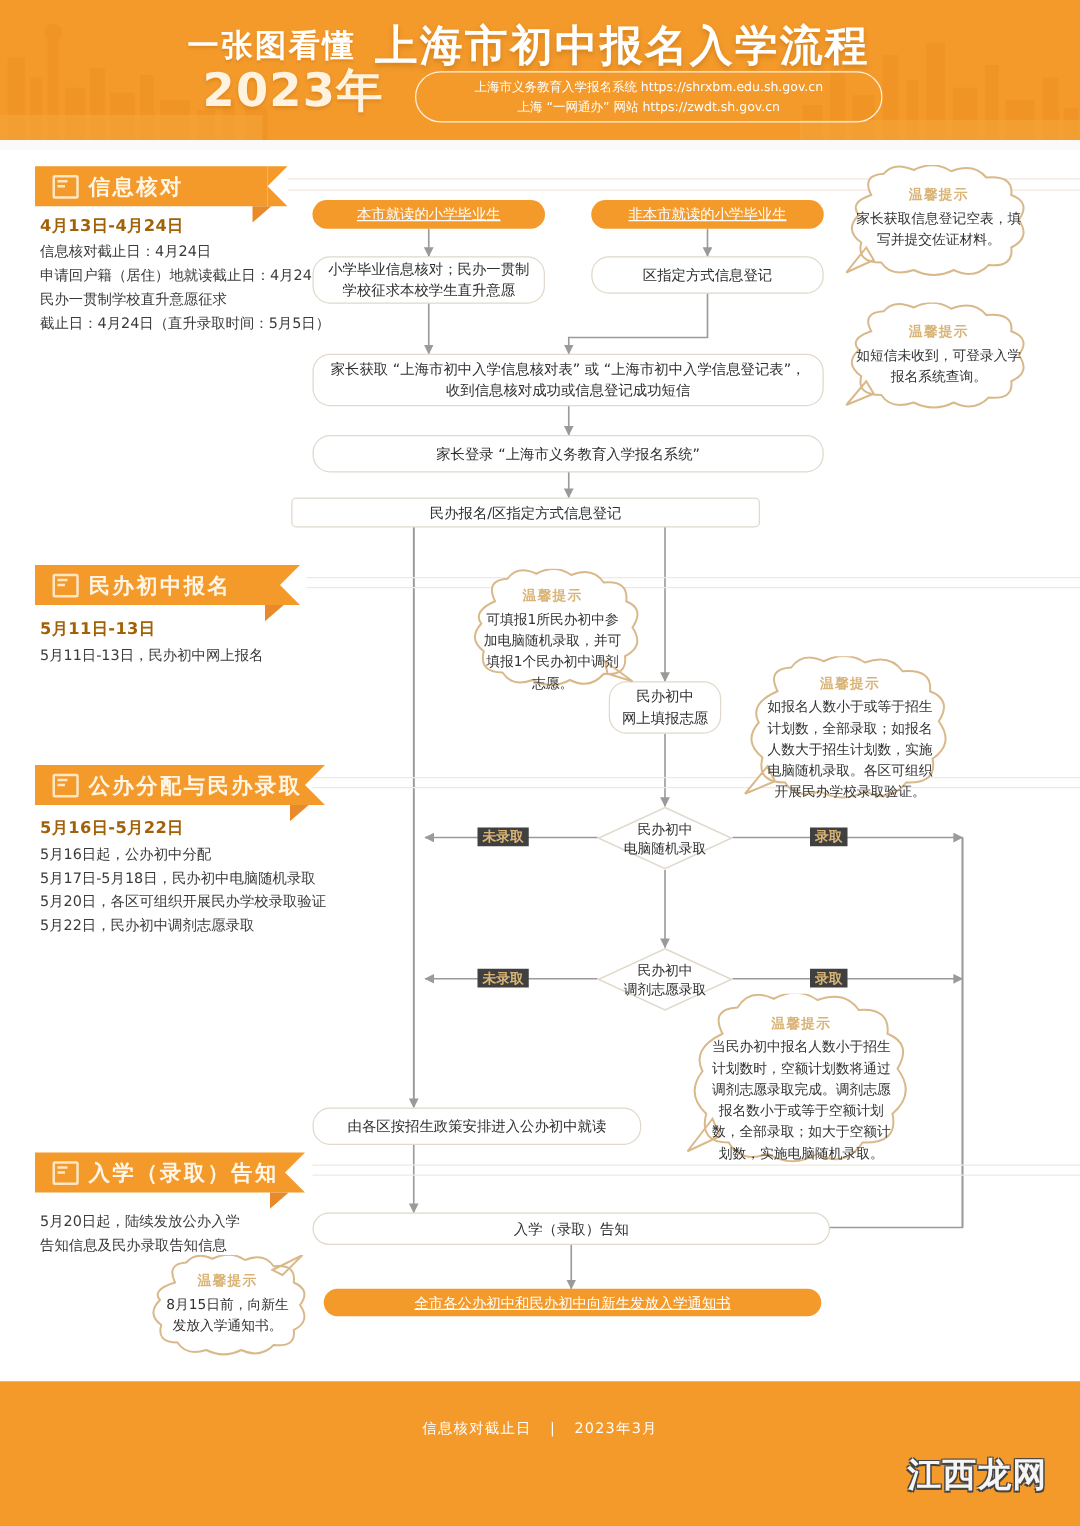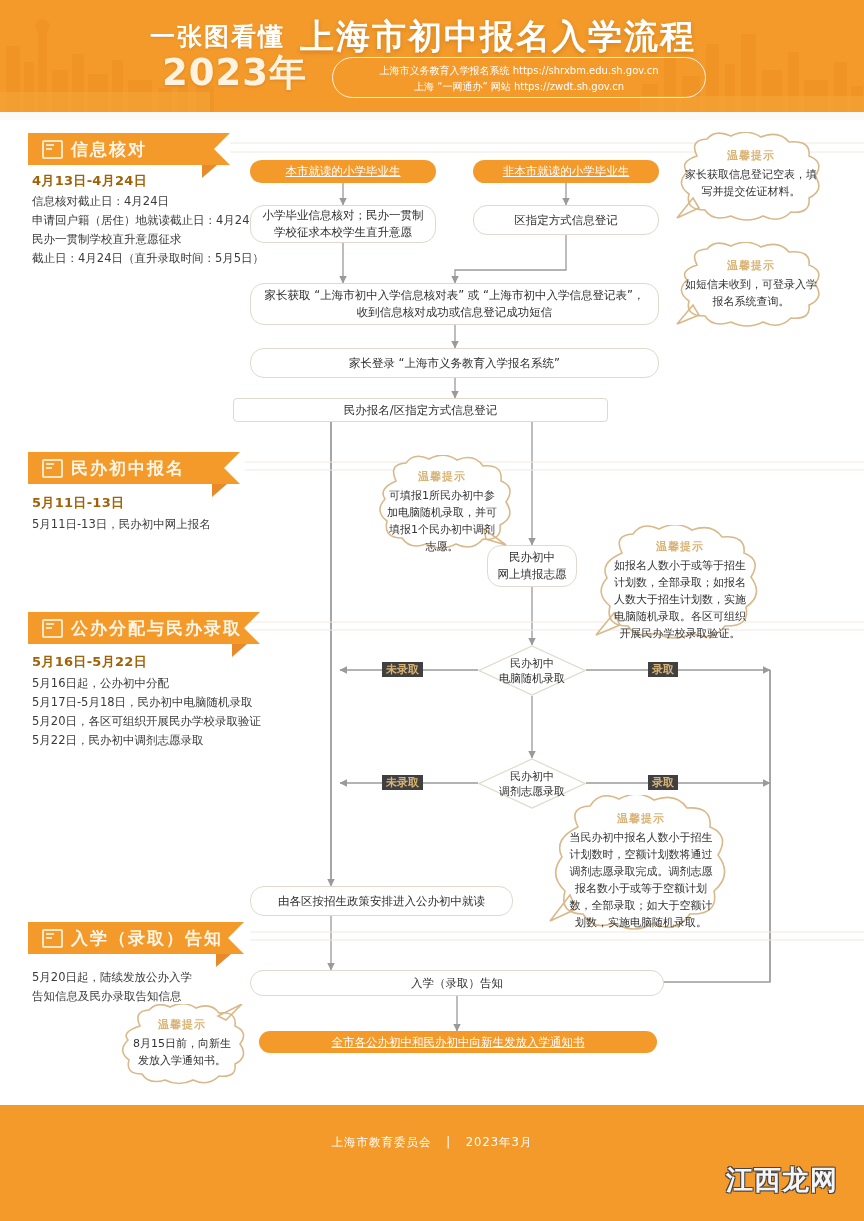--- a/index.html
+++ b/index.html
@@ -447,20 +447,20 @@
     <div class="cloud-body" style="padding:13px 10px;">
       <div class="tip-title">温馨提示</div>
       <div class="tip-text">8月15日前，向新生发放入学通知书。</div>
     </div>
   </div>
 
   <div class="pill" style="left:259px;top:1031px;width:398px;height:22px;border-radius:11px;">全市各公办初中和民办初中向新生发放入学通知书</div>
 
   <div class="footer">
     <div class="foot-line1">
-      <span>上海市教育委员会</span>
+      <span>信息核对截止日</span>
       <span style="padding:0 10px;">|</span>
       <span>2023年3月</span>
     </div>
   </div>
   <div class="watermark">江西龙网</div>
 
 </div>
 
 </body></html>

